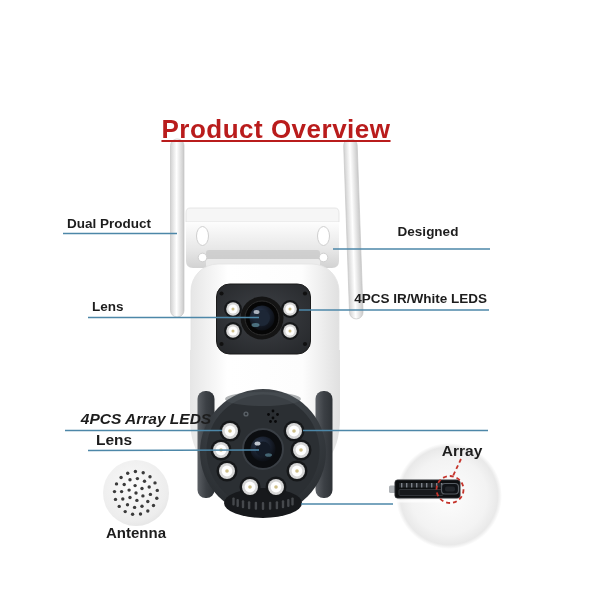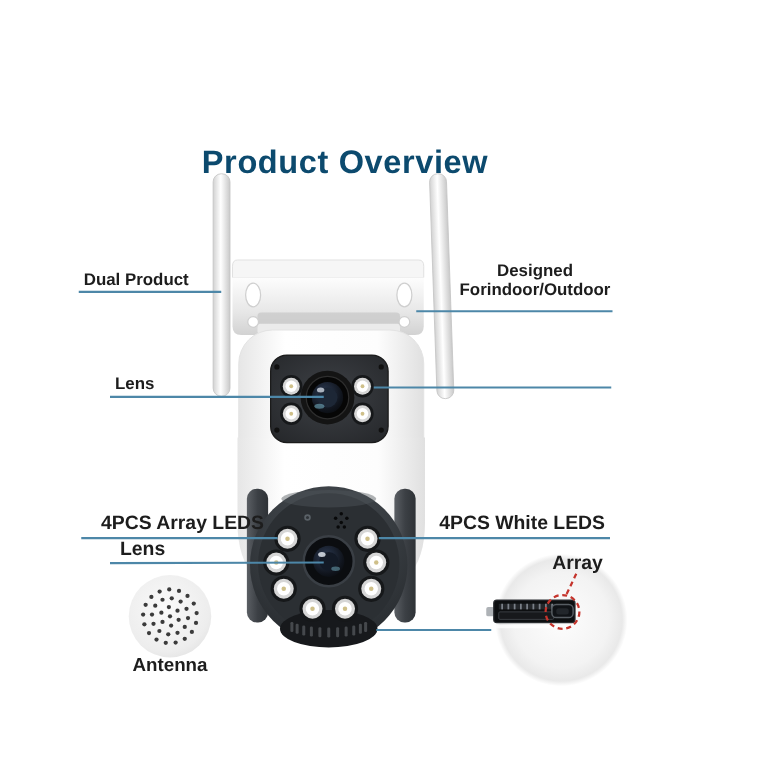--- a/index.html
+++ b/index.html
@@ -283,35 +283,34 @@
       <line x1="333" y1="249" x2="490" y2="249"></line>
       <line x1="88" y1="317.5" x2="259" y2="317.5"></line>
       <line x1="299" y1="310" x2="489" y2="310"></line>
       <line x1="65" y1="430.5" x2="222" y2="430.5"></line>
       <line x1="88" y1="450.5" x2="259" y2="450"></line>
       <line x1="303" y1="430.5" x2="488" y2="430.5"></line>
       <line x1="301" y1="504" x2="393" y2="504"></line>
     </g>
   </svg>
 
-  <div id="page-title" style="color: #0c4a6e;">Product Overview</div>
+  <div id="page-title" style="color: #b91c1c; text-decoration: underline;">Product Overview</div>
 
   <div class="lbl small center" style="left:52px;top:216px;width:114px;">Dual Product</div>
 
-  <div class="lbl small center" style="left:353px;top:209px;width:150px;text-align:center;">
+  <div class="lbl small center" style="left:353px;top:224px;width:150px;text-align:center;">
     <div>Designed</div>
-    <div>Forindoor/Outdoor</div>
   </div>
 
   <div class="lbl small left" style="left:92px;top:299px;">Lens</div>
 
-
-  <div class="lbl big center" style="left:66px;top:410px;width:160px;">4PCS Array LEDS</div>
+  <div class="lbl small right" style="left:304px;top:291px;width:183px;">4PCS IR/White LEDS</div>
+
+  <div class="lbl big center" style="left:66px;top:410px;width:160px;font-style:italic;">4PCS Array LEDS</div>
 
   <div class="lbl big left" style="left:96px;top:431px;">Lens</div>
 
-  <div class="lbl big right" style="left:304px;top:410px;width:180px;">4PCS White LEDS</div>
 
   <div class="lbl big center" style="left:434px;top:442px;width:56px;">Array</div>
 
   <div class="lbl big center" style="left:96px;top:524px;width:80px;font-size:15px;">Antenna</div>
 
 </div>
 
 </body></html>

